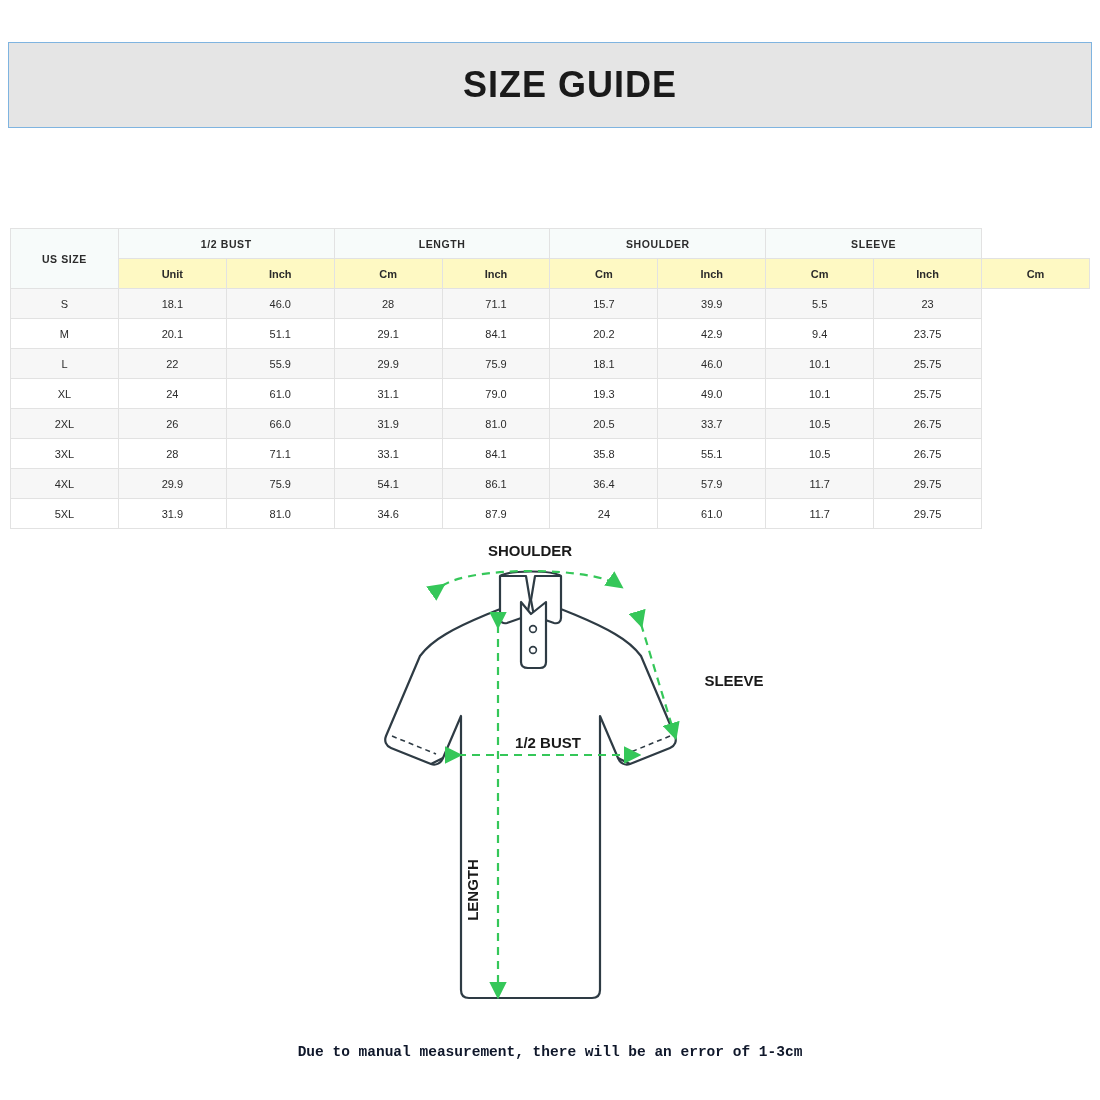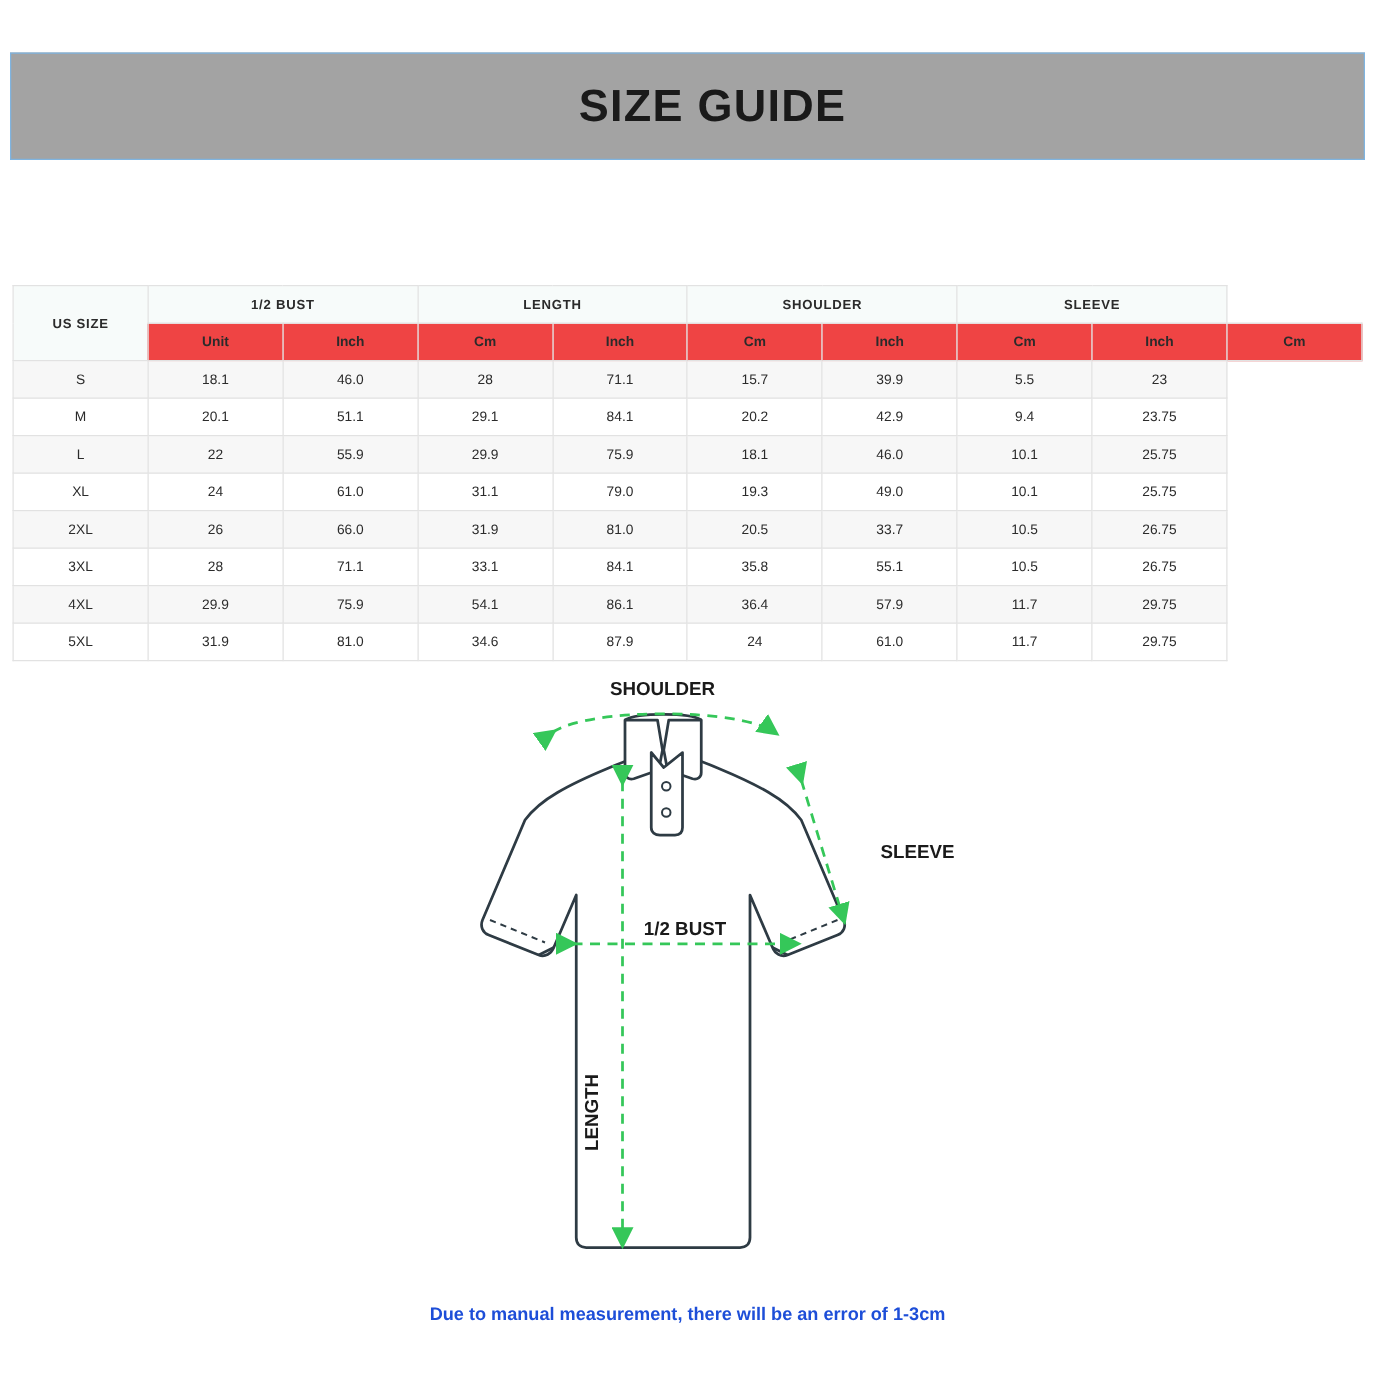--- a/index.html
+++ b/index.html
@@ -16,21 +16,21 @@
     overflow: hidden;
   }
 
   
   .banner {
     position: absolute;
     left: 8px;
     top: 42px;
     width: 1084px;
     height: 86px;
-    background: #a3a3a3;
+    background: #e5e5e5;
     border: 1px solid #7fb4e0;
     box-sizing: border-box;
     display: flex;
     align-items: center;
     justify-content: center;
     padding-left: 40px;
   }
   .banner-title {
     font-size: 36px;
     font-weight: bold;
@@ -62,21 +62,21 @@
     font-weight: normal;
   }
   table.size-table thead tr.group-row th {
     background: #f7fbfa;
     font-weight: bold;
     font-size: 10.5px;
     letter-spacing: 0.6px;
     height: 29px;
   }
   table.size-table thead tr.unit-row th {
-    background: #ef4444;
+    background: #fef9c3;
     font-weight: bold;
     font-size: 11px;
     height: 29px;
   }
   table.size-table tbody tr:nth-child(odd) td {
     background: #f7f7f7;
   }
   table.size-table tbody tr:nth-child(even) td {
     background: #ffffff;
   }
@@ -94,24 +94,24 @@
   }
   .diagram svg { display: block; }
 
   
   .note {
     position: absolute;
     left: 0;
     top: 1044px;
     width: 1100px;
     text-align: center;
-    color: #1d4ed8;
+    color: #0f172a;
     font-size: 14.5px;
     font-weight: bold;
-    font-family: Liberation Sans, sans-serif;
+    font-family: Liberation Mono, monospace;
   }
 </style>
 </head>
 <body>
 
 <div class="banner">
   <div class="banner-title">SIZE GUIDE</div>
 </div>
 
 <div class="table-wrap">

